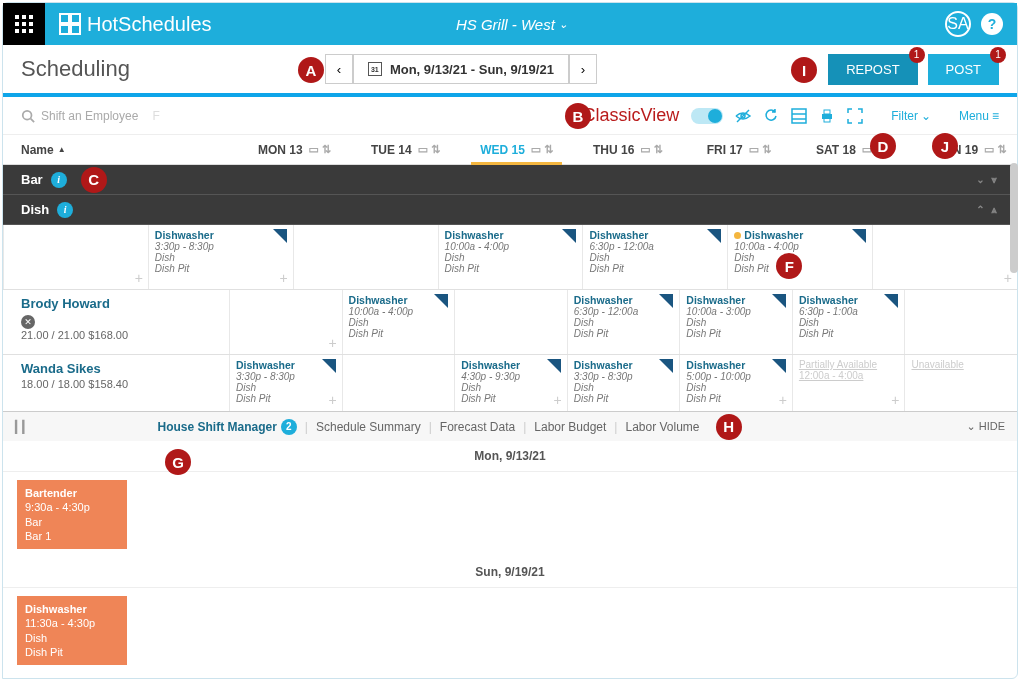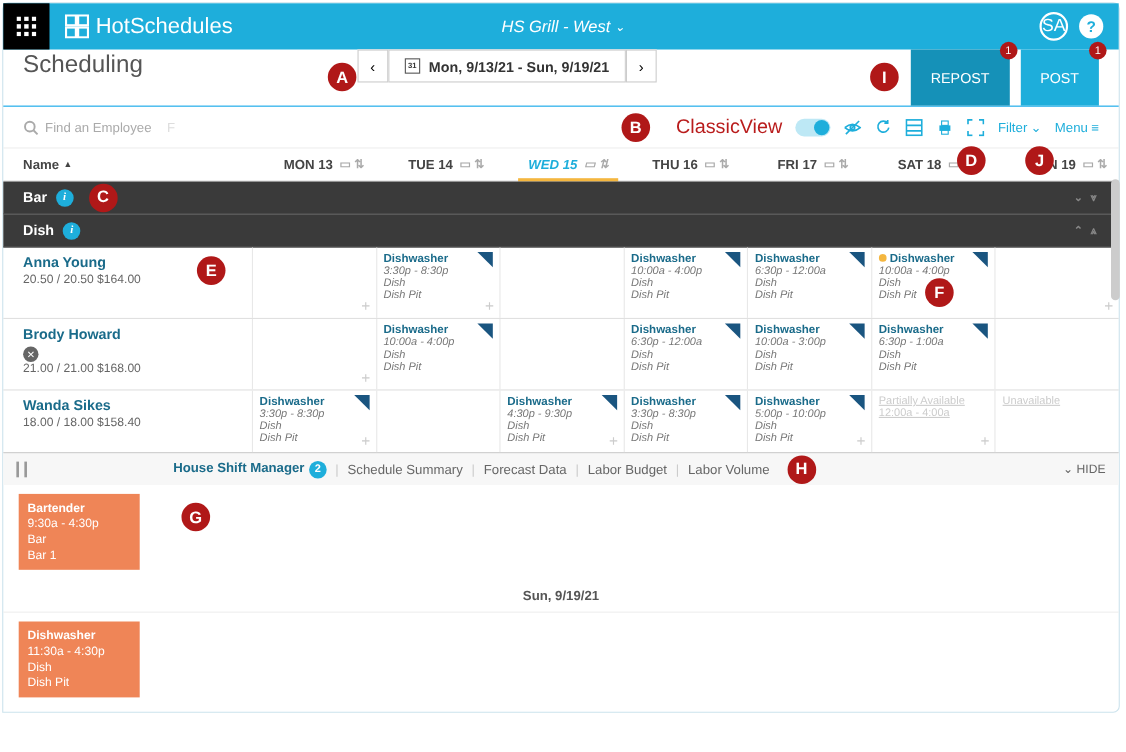--- a/index.html
+++ b/index.html
@@ -8,21 +8,21 @@
 .topbar { background: #1eaedb; height: 42px; display: flex; align-items: center; color: #fff; }
 .apps-btn { width: 42px; height: 42px; background: #000; color: #fff; display: flex; align-items: center; justify-content: center; }
 .apps-btn svg { width: 18px; height: 18px; }
 .logo { display: flex; align-items: center; gap: 6px; margin-left: 14px; font-size: 20px; font-weight: 300; }
 .logo svg { width: 22px; height: 22px; }
 .loc { position: absolute; left: 50%; transform: translateX(-50%); font-size: 15px; display: flex; align-items: center; gap: 4px; font-style: italic; }
 .topright { margin-left: auto; display: flex; align-items: center; gap: 10px; padding-right: 14px; }
 .avatar { width: 26px; height: 26px; border: 2px solid #fff; border-radius: 50%; display: flex; align-items: center; justify-content: center; font-size: 16px; }
 .help { width: 22px; height: 22px; background: #fff; color: #1eaedb; border-radius: 50%; display: flex; align-items: center; justify-content: center; font-weight: bold; font-size: 14px; }
 
-.row2 { height: 52px; display: flex; padding: 0 18px; position: relative; border-bottom: 1px solid #0ea5e9; }
+.row2 { height: 52px; display: flex; align-items: center; padding: 0 18px; position: relative; border-bottom: 4px solid #0ea5e9; }
 .page-title { font-size: 22px; font-weight: 300; color: #555; }
 .datebox { display: flex; margin-left: 50px; }
 .datebox button, .datebox .range { border: 1px solid #ccc; background: #fff; height: 30px; display: flex; align-items: center; justify-content: center; }
 .datebox button { width: 28px; }
 .datebox .range { padding: 0 14px; gap: 8px; font-weight: 600; color: #333; font-size: 13px; }
 .cal-icon { width: 14px; height: 14px; border: 1px solid #555; position: relative; font-size: 7px; display: flex; align-items: center; justify-content: center; }
 
 .postbtns { margin-left: auto; display: flex; gap: 10px; }
 .btn { position: relative; color: #fff; padding: 8px 18px; font-size: 13px; font-weight: 500; border: none; }
 .btn-repost { background: #1591b8; }
@@ -30,26 +30,26 @@
 .badge-num { position: absolute; top: -7px; right: -7px; width: 16px; height: 16px; background: #b01818; color: #fff; border-radius: 50%; font-size: 10px; display: flex; align-items: center; justify-content: center; }
 
 .toolbar { height: 38px; display: flex; align-items: center; padding: 0 18px; border-bottom: 1px solid #eee; position: relative; }
 .search { display: flex; align-items: center; gap: 6px; color: #aaa; }
 .search svg { width: 14px; height: 14px; }
 .tb-right { margin-left: auto; display: flex; align-items: center; gap: 12px; color: #1eaedb; }
 .tb-right .label { color: #b91c1c; font-size: 18px; }
 .toggle { width: 32px; height: 16px; background: #bde8f5; border-radius: 10px; position: relative; }
 .toggle::after { content: ""; width: 14px; height: 14px; background: #1eaedb; border-radius: 50%; position: absolute; right: 1px; top: 1px; }
 .tb-ico { width: 16px; height: 16px; display: flex; align-items: center; justify-content: center; }
-.menulink { color: #1eaedb; font-size: 12px; display: flex; align-items: flex-end; gap: 3px; }
+.menulink { color: #1eaedb; font-size: 12px; display: flex; align-items: flex-end; gap: 3px; margin-left: 16px; }
 
 .grid-hdr { display: flex; height: 30px; align-items: center; border-bottom: 1px solid #ddd; padding-left: 18px; }
 .name-col { width: 218px; font-weight: 600; font-size: 12px; color: #444; display: flex; align-items: center; gap: 4px; }
 .day-col { flex: 1; text-align: center; font-weight: 600; font-size: 12px; color: #444; display: flex; align-items: center; justify-content: center; gap: 6px; position: relative; }
-.day-col.active { color: #1eaedb; font-style: italic; }
+.day-col.active { color: #1eaedb; }
 .day-col.active::after { content: ""; position: absolute; bottom: -8px; left: 10px; right: 10px; height: 3px; background: #f4b63f; }
 .sort-ico { color: #aaa; font-size: 11px; display: flex; gap: 1px; align-items: center; }
 
 .scroll-area { position: relative; }
 .section-hdr { background: #3a3a3a; color: #fff; height: 30px; display: flex; align-items: center; padding: 0 18px; gap: 8px; font-weight: 600; font-size: 13px; border-bottom: 1px solid #555; }
 .info-i { width: 16px; height: 16px; background: #1eaedb; border-radius: 50%; display: flex; align-items: center; justify-content: center; font-size: 10px; font-style: italic; font-family: serif; }
 .section-hdr .chevrons { margin-left: auto; color: #888; letter-spacing: 2px; font-size: 10px; }
 
 .emp-row { display: flex; border-bottom: 1px solid #e0e0e0; }
 .emp-cell { width: 226px; padding: 6px 18px; }
@@ -137,21 +137,21 @@
     <button class="btn btn-post"><span>POST</span><span class="badge-num">1</span></button>
   </div>
 </div>
 
 <div class="toolbar">
   <div class="search">
     <svg viewBox="0 0 16 16" fill="none" stroke="#aaa" stroke-width="2">
           <circle cx="7" cy="7" r="5"></circle>
           <line x1="11" y1="11" x2="15" y2="15"></line>
         </svg>
-    <span>Find an Employee</span>
+    <span>Shift an Employee</span>
     <span style="color:#ddd;margin-left:8px">F</span>
   </div>
   <div class="callout" style="left:562px;top:6px">B</div>
   <div class="tb-right">
     <span class="label">ClassicView</span>
     <div class="toggle"></div>
     <span class="tb-ico">
           <svg viewBox="0 0 16 16" fill="none" stroke="#1eaedb" stroke-width="1.5">
             <path d="M1 8 Q8 2 15 8 Q8 14 1 8"></path>
             <circle cx="8" cy="8" r="2"></circle>
@@ -239,25 +239,20 @@
     <div class="callout" style="position:static;margin-left:6px">C</div>
     <span class="chevrons">⌄ ⩔</span>
   </div>
   <div class="section-hdr">
     <span>Dish</span>
     <span class="info-i">i</span>
     <span class="chevrons">⌃ ⩓</span>
   </div>
 
   <div class="emp-row">
-    <div class="emp-cell">
-      <div class="emp-name">Anna Young</div>
-      <div class="emp-stats">20.50 / 20.50 $164.00</div>
-      <div class="callout" style="left:176px;top:68px">E</div>
-    </div>
     <div class="shift-cell">
           <span class="plus">+</span>
         </div>
     <div class="shift-cell">
           <div class="shift-card">
             <div class="corner"></div>
             <div class="shift-title">Dishwasher</div>
             <div class="shift-line">3:30p - 8:30p</div>
             <div class="shift-line">Dish</div>
             <div class="shift-line">Dish Pit</div>
@@ -417,20 +412,21 @@
   <span class="sep">|</span>
   <span class="tab">Labor Budget</span>
   <span class="sep">|</span>
   <span class="tab">Labor Volume</span>
   <div class="callout" style="position:static;margin-left:8px">H</div>
   <span class="hide-link">⌄ <span>HIDE</span></span>
 </div>
 
 <div style="position:relative">
   <div class="callout" style="left:162px;top:8px">G</div>
+  <div class="day-lbl">Mon, 9/13/21</div>
   <div class="orange-card">
     <div style="font-weight:600">Bartender</div>
     <div>9:30a - 4:30p</div>
     <div>Bar</div>
     <div>Bar 1</div>
   </div>
   <div class="day-lbl">Sun, 9/19/21</div>
   <div class="orange-card">
     <div style="font-weight:600">Dishwasher</div>
     <div>11:30a - 4:30p</div>

